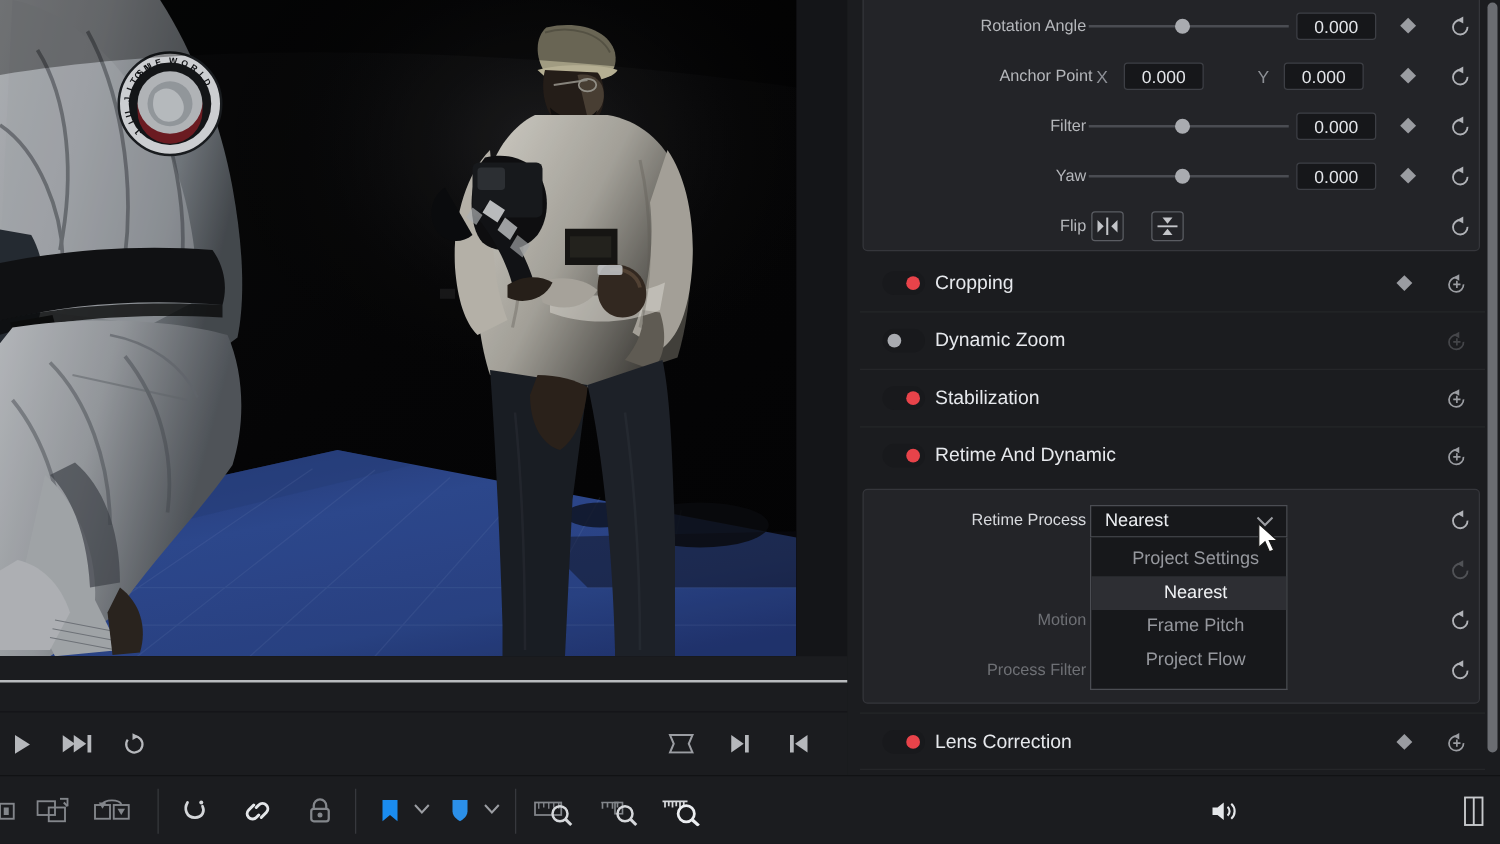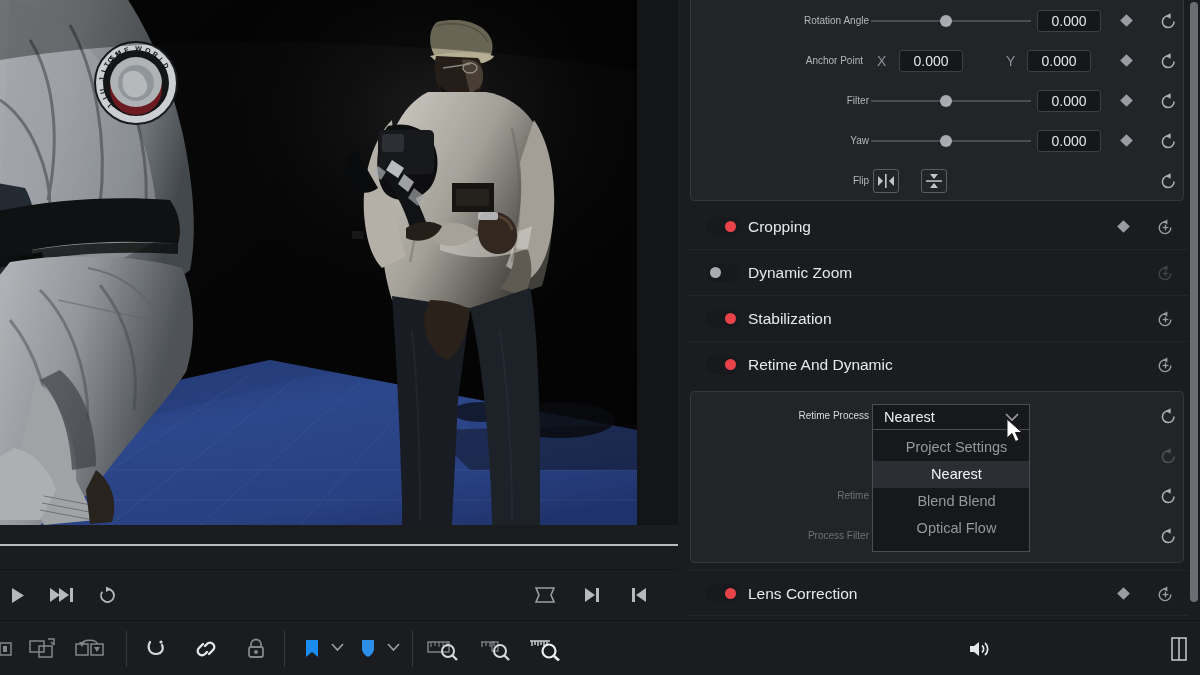--- a/index.html
+++ b/index.html
@@ -51,21 +51,21 @@
   }
   .group-box {
     position: absolute; left: 2px; width: 494px;
     background: #232428; border: 1px solid #35363b; border-radius: 4px;
   }
   .param-row {
     position: relative; height: 40px;
   }
   .p-label {
     position: absolute; right: 0; top: 0; height: 40px; line-height: 40px;
-    font-size: 10px; color: #b5b7bb; white-space: nowrap;
+    font-size: 13px; color: #b5b7bb; white-space: nowrap;
   }
   .p-label.dim { color: #6e7075; }
   .p-label.bright { color: #d7d9dd; }
   .axis-lab {
     position: absolute; font-size: 14px; color: #8d9096;
     height: 40px; line-height: 40px;
   }
   .numfield {
     position: absolute; top: 9px; height: 22px;
     background: #16171a; border: 1px solid #3d3f45; border-radius: 3px;
@@ -435,21 +435,21 @@
             <div class="kf-diamond" style="left:431px;"></div>
             <div class="reset-ic" style="left:468px;">
               <svg width="19" height="19" viewBox="0 0 19 19">
                 <path d="M 9.5 4 A 5.8 5.8 0 1 0 15 9.5" fill="none" stroke="#b0b2b7" stroke-width="1.5"></path>
                 <polygon points="11.6,1.2 11.6,6.8 6.6,4 " fill="#b0b2b7"></polygon>
               </svg>
             </div>
           </div>
 
           <div class="param-row" style="position:absolute; top:40px; left:0; width:492px;">
-            <span class="p-label" style="right:320px;">Anchor Point</span>
+            <span class="p-label" style="right:309px;">Anchor Point</span>
             <span class="axis-lab" style="left:186px;">X</span>
             <div class="numfield" style="left:208px; width:64px;">0.000</div>
             <span class="axis-lab" style="left:315px;">Y</span>
             <div class="numfield" style="left:336px; width:64px;">0.000</div>
             <div class="kf-diamond" style="left:431px;"></div>
             <div class="reset-ic" style="left:468px;">
               <svg width="19" height="19" viewBox="0 0 19 19">
                 <path d="M 9.5 4 A 5.8 5.8 0 1 0 15 9.5" fill="none" stroke="#b0b2b7" stroke-width="1.5"></path>
                 <polygon points="11.6,1.2 11.6,6.8 6.6,4 " fill="#b0b2b7"></polygon>
               </svg>
@@ -586,21 +586,21 @@
         <div class="param-row" style="position:absolute; top:44px; left:0; width:492px;">
           <div class="reset-ic dim" style="left:468px;">
             <svg width="19" height="19" viewBox="0 0 19 19">
               <path d="M 9.5 4 A 5.8 5.8 0 1 0 15 9.5" fill="none" stroke="#b0b2b7" stroke-width="1.5"></path>
               <polygon points="11.6,1.2 11.6,6.8 6.6,4 " fill="#b0b2b7"></polygon>
             </svg>
           </div>
         </div>
 
         <div class="param-row" style="position:absolute; top:84px; left:0; width:492px;">
-          <span class="p-label dim" style="right:314px;">Retime</span>
+          <span class="p-label dim" style="right:314px;">Motion</span>
           <div class="reset-ic" style="left:468px;">
             <svg width="19" height="19" viewBox="0 0 19 19">
               <path d="M 9.5 4 A 5.8 5.8 0 1 0 15 9.5" fill="none" stroke="#b0b2b7" stroke-width="1.5"></path>
               <polygon points="11.6,1.2 11.6,6.8 6.6,4 " fill="#b0b2b7"></polygon>
             </svg>
           </div>
         </div>
 
         <div class="param-row" style="position:absolute; top:124px; left:0; width:492px;">
           <span class="p-label dim" style="right:314px;">Process Filter</span>
@@ -637,22 +637,22 @@
 
   <div id="dd-closed">
     <span id="dd-closed-text">Nearest</span>
     <svg id="dd-chevron" width="14" height="9" viewBox="0 0 14 9">
       <polyline points="1,1 7,7 13,1" fill="none" stroke="#9b9da2" stroke-width="1.6"></polyline>
     </svg>
   </div>
   <div id="dd-list">
     <div class="dd-item">Project Settings</div>
     <div class="dd-item sel">Nearest</div>
-    <div class="dd-item">Blend Blend</div>
-    <div class="dd-item">Optical Flow</div>
+    <div class="dd-item">Frame Pitch</div>
+    <div class="dd-item">Project Flow</div>
   </div>
 
   <svg id="cursor" width="20" height="28" viewBox="0 0 20 28">
     <polygon points="1,1 1,20 6,15.5 9.5,23.5 13,22 9.5,14.5 16,14.5" fill="#ffffff" stroke="#1a1a1a" stroke-width="1"></polygon>
   </svg>
 
   <div id="toolbar">
 
     <div class="tb-ic" style="left:-4px; width:24px;">
       <svg width="20" height="20" viewBox="0 0 20 20">

